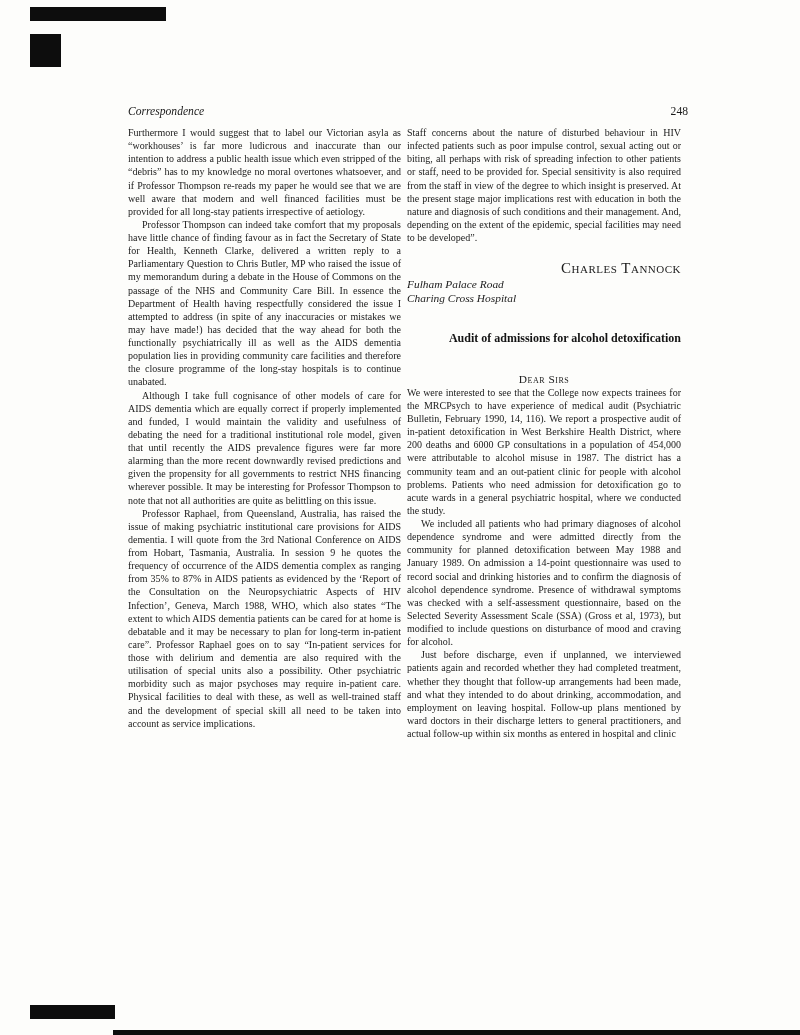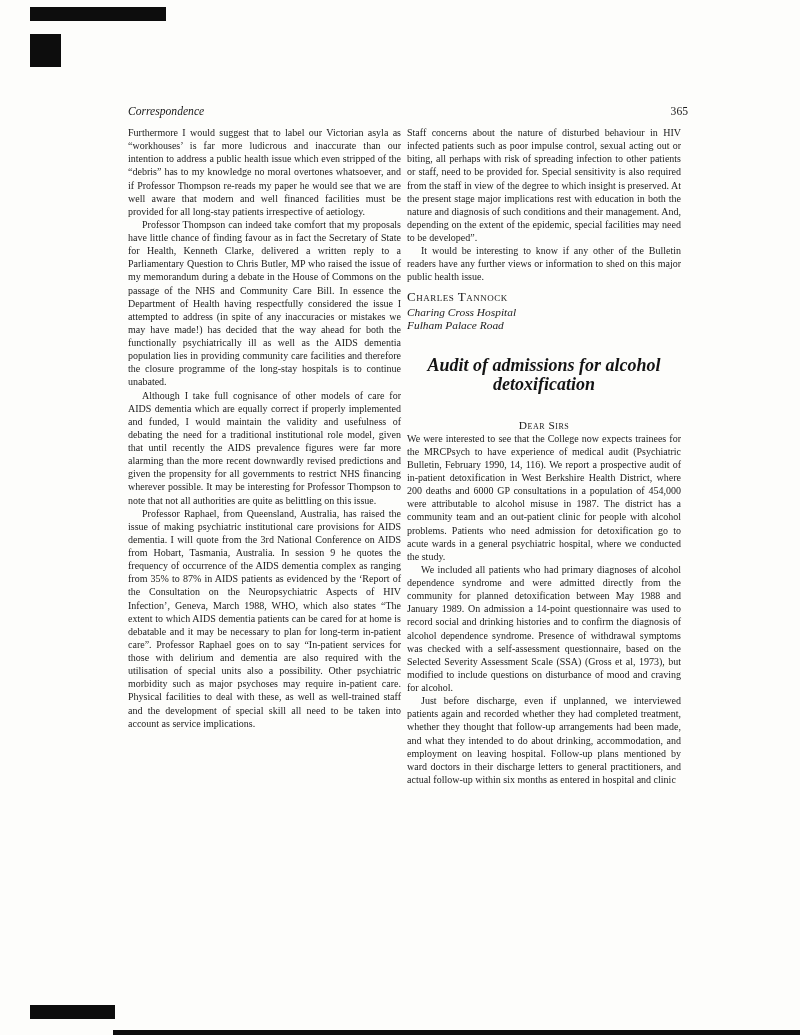--- a/index.html
+++ b/index.html
@@ -50,40 +50,40 @@
 
   .col p {
     margin: 0;
     font-size: 10px;
     line-height: 13.12px;
     text-align: justify;
   }
   .col p.ind { text-indent: 14px; }
 
   .signature {
-    margin-top: 6px;
-    font-size: 13px;
+    margin-top: 18px;
+    font-size: 15px;
     line-height: 13.1px;
+    text-align: right;
     font-variant: small-caps;
     letter-spacing: 0.5px;
   }
   .address {
     margin-top: 3px;
     font-style: italic;
     font-size: 11.4px;
     line-height: 13.4px;
     text-align: left;
   }
   .article-title {
     margin: 24px 0 25px 0;
-    font-style: italic;
     font-weight: bold;
-    font-size: 18px;
+    font-size: 12px;
     line-height: 18.6px;
-    text-align: center;
+    text-align: right;
     color: #141414;
   }
   .salutation {
     font-variant: small-caps;
     letter-spacing: 0.5px;
     font-size: 11.4px;
     line-height: 13.12px;
     text-align: center;
   }
 </style>
@@ -92,39 +92,38 @@
 
 <div class="page">
 
   <div class="artifact artifact-top-bar"></div>
   <div class="artifact artifact-square"></div>
   <div class="artifact artifact-bottom-left"></div>
   <div class="artifact artifact-bottom-line"></div>
 
   <div class="running-head">
     <span class="rh-section">Correspondence</span>
-    <span class="rh-page">365</span>
+    <span class="rh-page">248</span>
   </div>
 
   <div class="col col-left">
     <p>Furthermore I would suggest that to label our Victorian asyla as “workhouses’ is far more ludicrous and inaccurate than our intention to address a public health issue which even stripped of the “debris” has to my knowledge no moral overtones whatsoever, and if Professor Thompson re-reads my paper he would see that we are well aware that modern and well financed facilities must be provided for all long-stay patients irrespective of aetiology.</p>
     <p class="ind">Professor Thompson can indeed take comfort that my proposals have little chance of finding favour as in fact the Secretary of State for Health, Kenneth Clarke, delivered a written reply to a Parliamentary Question to Chris Butler, MP who raised the issue of my memorandum during a debate in the House of Commons on the passage of the NHS and Community Care Bill. In essence the Department of Health having respectfully considered the issue I attempted to address (in spite of any inaccuracies or mistakes we may have made!) has decided that the way ahead for both the functionally psychiatrically ill as well as the AIDS dementia population lies in providing community care facilities and therefore the closure programme of the long-stay hospitals is to continue unabated.</p>
     <p class="ind">Although I take full cognisance of other models of care for AIDS dementia which are equally correct if properly implemented and funded, I would maintain the validity and usefulness of debating the need for a traditional institutional role model, given that until recently the AIDS prevalence figures were far more alarming than the more recent downwardly revised predictions and given the propensity for all governments to restrict NHS financing wherever possible. It may be interesting for Professor Thompson to note that not all authorities are quite as belittling on this issue.</p>
     <p class="ind">Professor Raphael, from Queensland, Australia, has raised the issue of making psychiatric institutional care provisions for AIDS dementia. I will quote from the 3rd National Conference on AIDS from Hobart, Tasmania, Australia. In session 9 he quotes the frequency of occurrence of the AIDS dementia complex as ranging from 35% to 87% in AIDS patients as evidenced by the ‘Report of the Consultation on the Neuropsychiatric Aspects of HIV Infection’, Geneva, March 1988, WHO, which also states “The extent to which AIDS dementia patients can be cared for at home is debatable and it may be necessary to plan for long-term in-patient care”. Professor Raphael goes on to say “In-patient services for those with delirium and dementia are also required with the utilisation of special units also a possibility. Other psychiatric morbidity such as major psychoses may require in-patient care. Physical facilities to deal with these, as well as well-trained staff and the development of special skill all need to be taken into account as service implications.</p>
   </div>
 
   <div class="col col-right">
     <p>Staff concerns about the nature of disturbed behaviour in HIV infected patients such as poor impulse control, sexual acting out or biting, all perhaps with risk of spreading infection to other patients or staff, need to be provided for. Special sensitivity is also required from the staff in view of the degree to which insight is preserved. At the present stage major implications rest with education in both the nature and diagnosis of such conditions and their management. And, depending on the extent of the epidemic, special facilities may need to be developed”.</p>
-    <p class="ind">It would be interesting to know if any other of the Bulletin readers have any further views or information to shed on this major public health issue.</p>
 
     <div class="signature">Charles Tannock</div>
 
     <div class="address">
+      <div>Fulham Palace Road</div>
       <div>Charing Cross Hospital</div>
-      <div>Fulham Palace Road</div>
     </div>
 
     <h2 class="article-title">Audit of admissions for alcohol detoxification</h2>
 
     <div class="salutation">Dear Sirs</div>
 
     <p>We were interested to see that the College now expects trainees for the MRCPsych to have experience of medical audit (Psychiatric Bulletin, February 1990, 14, 116). We report a prospective audit of in-patient detoxification in West Berkshire Health District, where 200 deaths and 6000 GP consultations in a population of 454,000 were attributable to alcohol misuse in 1987. The district has a community team and an out-patient clinic for people with alcohol problems. Patients who need admission for detoxification go to acute wards in a general psychiatric hospital, where we conducted the study.</p>
     <p class="ind">We included all patients who had primary diagnoses of alcohol dependence syndrome and were admitted directly from the community for planned detoxification between May 1988 and January 1989. On admission a 14-point questionnaire was used to record social and drinking histories and to confirm the diagnosis of alcohol dependence syndrome. Presence of withdrawal symptoms was checked with a self-assessment questionnaire, based on the Selected Severity Assessment Scale (SSA) (Gross et al, 1973), but modified to include questions on disturbance of mood and craving for alcohol.</p>
     <p class="ind">Just before discharge, even if unplanned, we interviewed patients again and recorded whether they had completed treatment, whether they thought that follow-up arrangements had been made, and what they intended to do about drinking, accommodation, and employment on leaving hospital. Follow-up plans mentioned by ward doctors in their discharge letters to general practitioners, and actual follow-up within six months as entered in hospital and clinic</p>
   </div>

